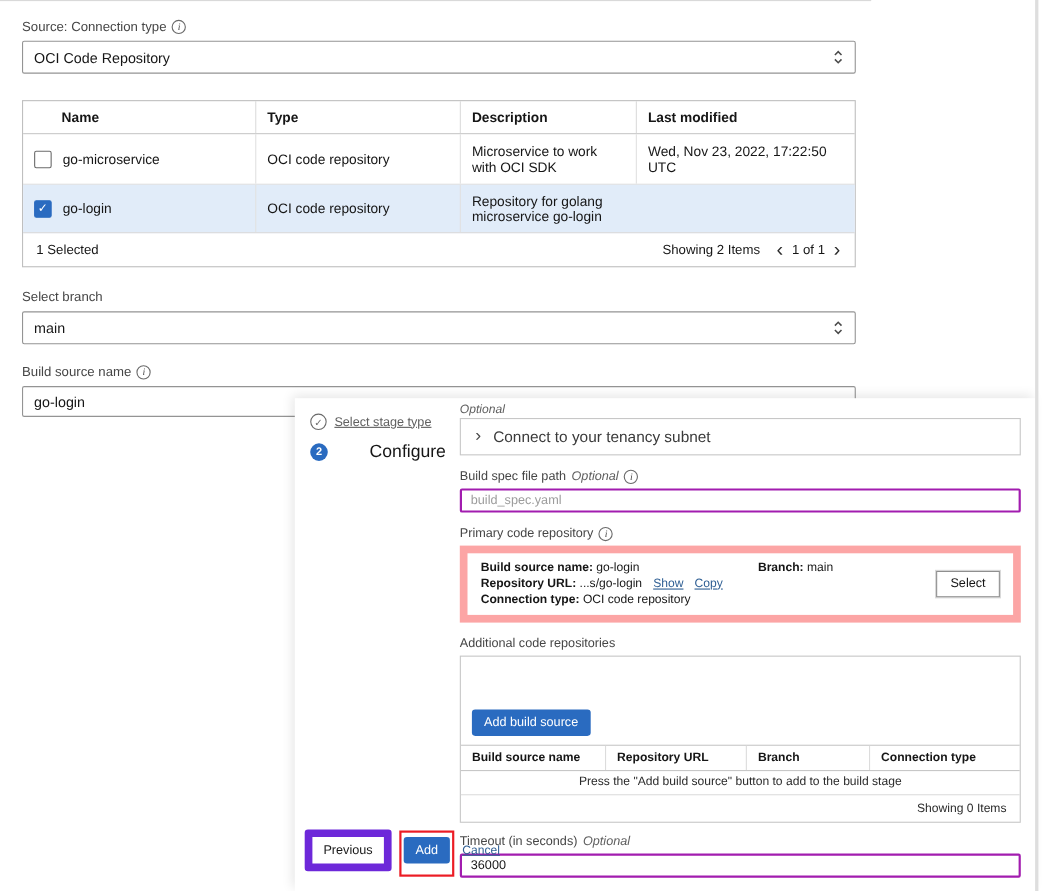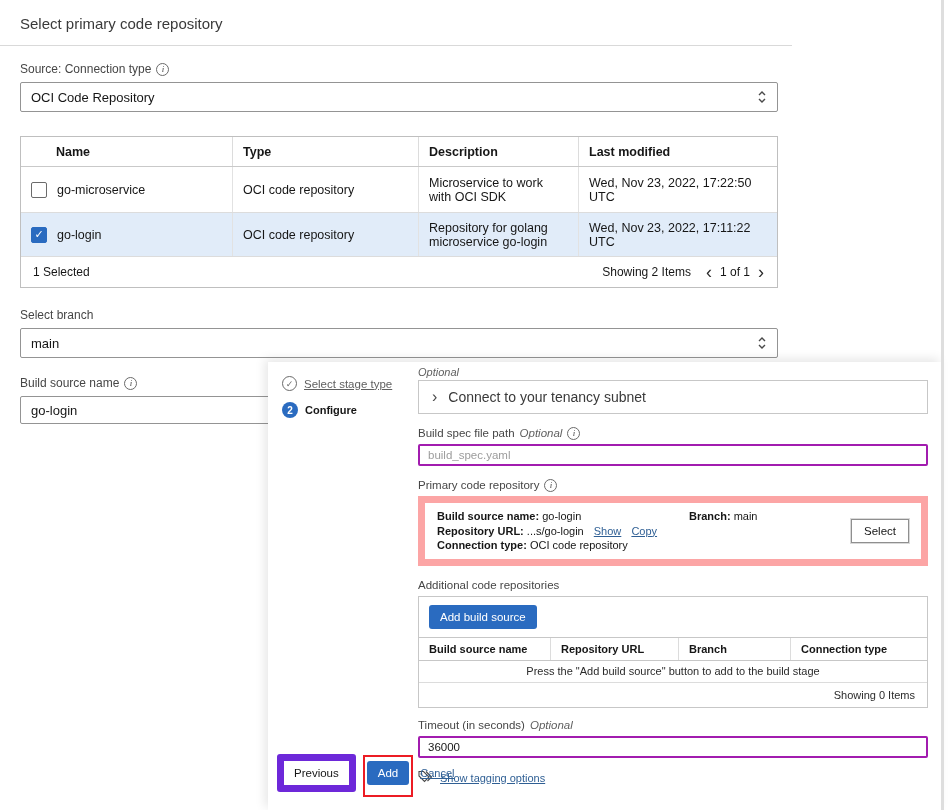--- a/index.html
+++ b/index.html
@@ -74,21 +74,21 @@
   .step + .step { margin-top:11px; }
   .step-check {
     width:15px; height:15px; border:1px solid #6a6a6a; border-radius:50%; color:#6a6a6a;
     display:inline-flex; align-items:center; justify-content:center; font-size:9px; flex:0 0 auto;
   }
   .step-done-label { color:#5f5f5f; text-decoration:underline; cursor:pointer; }
   .step-num {
     width:16px; height:16px; border-radius:50%; background:#2a6bc0; color:#fff;
     display:inline-flex; align-items:center; justify-content:center; font-size:10px; font-weight:bold; flex:0 0 auto;
   }
-  .step-active-label { font-weight:bold; font-size:11px; color:#161616; }
+  .step-active-label { font-weight:normal; font-size:16px; color:#161616;margin-left:31px; }
 
   .wiz-content { position:absolute; left:150px; top:4px; width:510px; font-size:11.5px; }
   .opt-top { font-size:11px; font-style:italic; color:#5f5f5f; height:12px; }
   .subnet-box {
     margin-top:2px; height:34px; border:1px solid #c7c7c7; display:flex; align-items:center;
     gap:11px; padding:0 13px; cursor:pointer; background:#fff;
   }
   .subnet-chev { font-size:16px; color:#4a4a4a; line-height:1; }
   .subnet-title { font-size:14px; color:#3a3a3a; }
 
@@ -104,21 +104,21 @@
   .b { font-weight:bold; }
   .inline-link { color:#2f5f94; text-decoration:underline; cursor:pointer; margin-left:7px; }
   .select-btn {
     position:absolute; right:12px; top:50%; transform:translateY(-50%);
     background:#fff; border:1px solid #8f8f8f; border-radius:0; padding:5px 12px;
     font-size:11.5px; color:#161616; cursor:pointer; box-shadow:0 0 0 1px #d9d9d9;
     font-family:"Liberation Sans", sans-serif;
   }
 
   .add-box { margin-top:4px; border:1px solid #c7c7c7; background:#fff; }
-  .add-box-top { padding:8px 10px; }
+  .add-box-top { padding:8px 10px;margin-top:40px; }
   .btn-blue {
     background:#2a6bc0; color:#fff; border:none; border-radius:3px; padding:6px 11px;
     font-size:11.5px; cursor:pointer; font-family:"Liberation Sans", sans-serif;
   }
   .at-head { display:grid; grid-template-columns:132px 128px 112px 1fr; border-top:1px solid #c7c7c7; border-bottom:1px solid #c7c7c7; font-weight:bold; font-size:11px; }
   .at-head > div { padding:5px 10px; border-right:1px solid #dcdcdc; }
   .at-head > div:last-child { border-right:none; }
   .at-empty { text-align:center; font-size:11px; padding:4px 0 5px; border-bottom:1px solid #dcdcdc; color:#2b2b2b; }
   .at-foot { text-align:right; font-size:11px; padding:6px 12px; color:#2b2b2b; }
 
@@ -136,21 +136,20 @@
     border:2px solid #ec1c24; pointer-events:none;
   }
   .cancel-link { color:#2f5f94; text-decoration:underline; cursor:pointer; font-size:11px; }
 </style>
 </head>
 <body>
 
 <div class="page-edge"></div>
 
 <div class="dialog1">
-  <div class="d1-title">Select primary code repository</div>
   <div class="d1-divider"></div>
 
   <div class="d1-body">
     <div class="field-label">
       <span>Source: Connection type</span>
       <span class="info-icon">i</span>
     </div>
 
     <div class="selectbox">
       <span>OCI Code Repository</span>
@@ -189,23 +188,20 @@
       <div class="rt-row row2 selected">
         <div class="cell-name">
           <span class="checkbox checked">✓</span>
           <span>go-login</span>
         </div>
         <div>
             <span>OCI code repository</span>
           </div>
         <div>
             <span>Repository for golang microservice go-login</span>
-          </div>
-        <div>
-            <span>Wed, Nov 23, 2022, 17:11:22 UTC</span>
           </div>
       </div>
 
       <div class="rt-foot">
         <span>1 Selected</span>
         <span class="rt-foot-right">
           <span>Showing 2 Items</span>
           <span class="pager">
             <span class="pg-chev">‹</span>
             <span>1 of 1</span>

